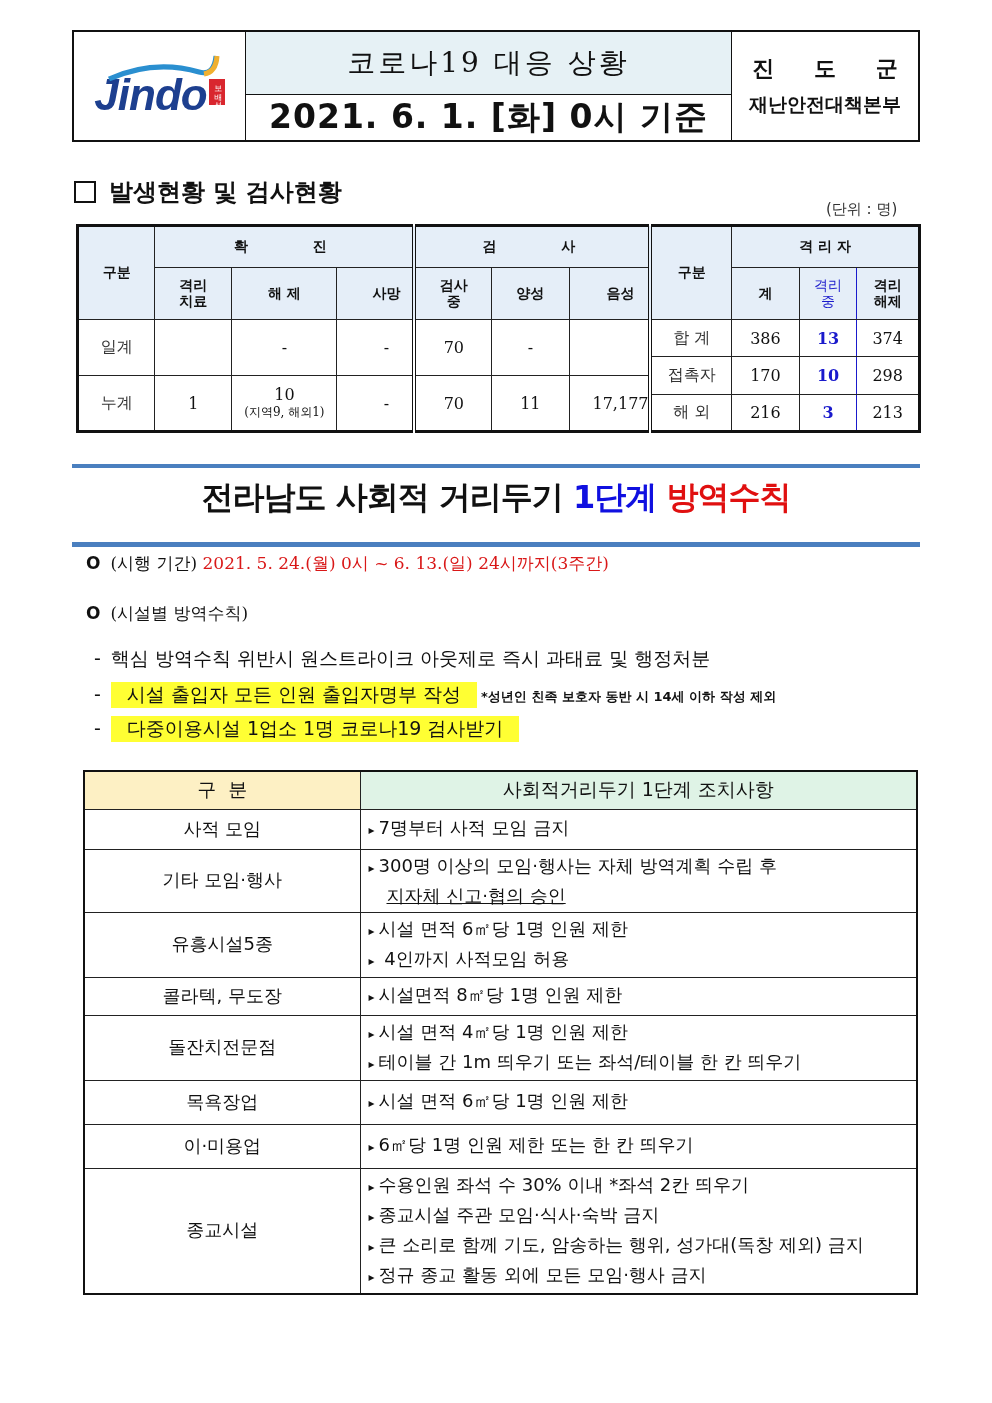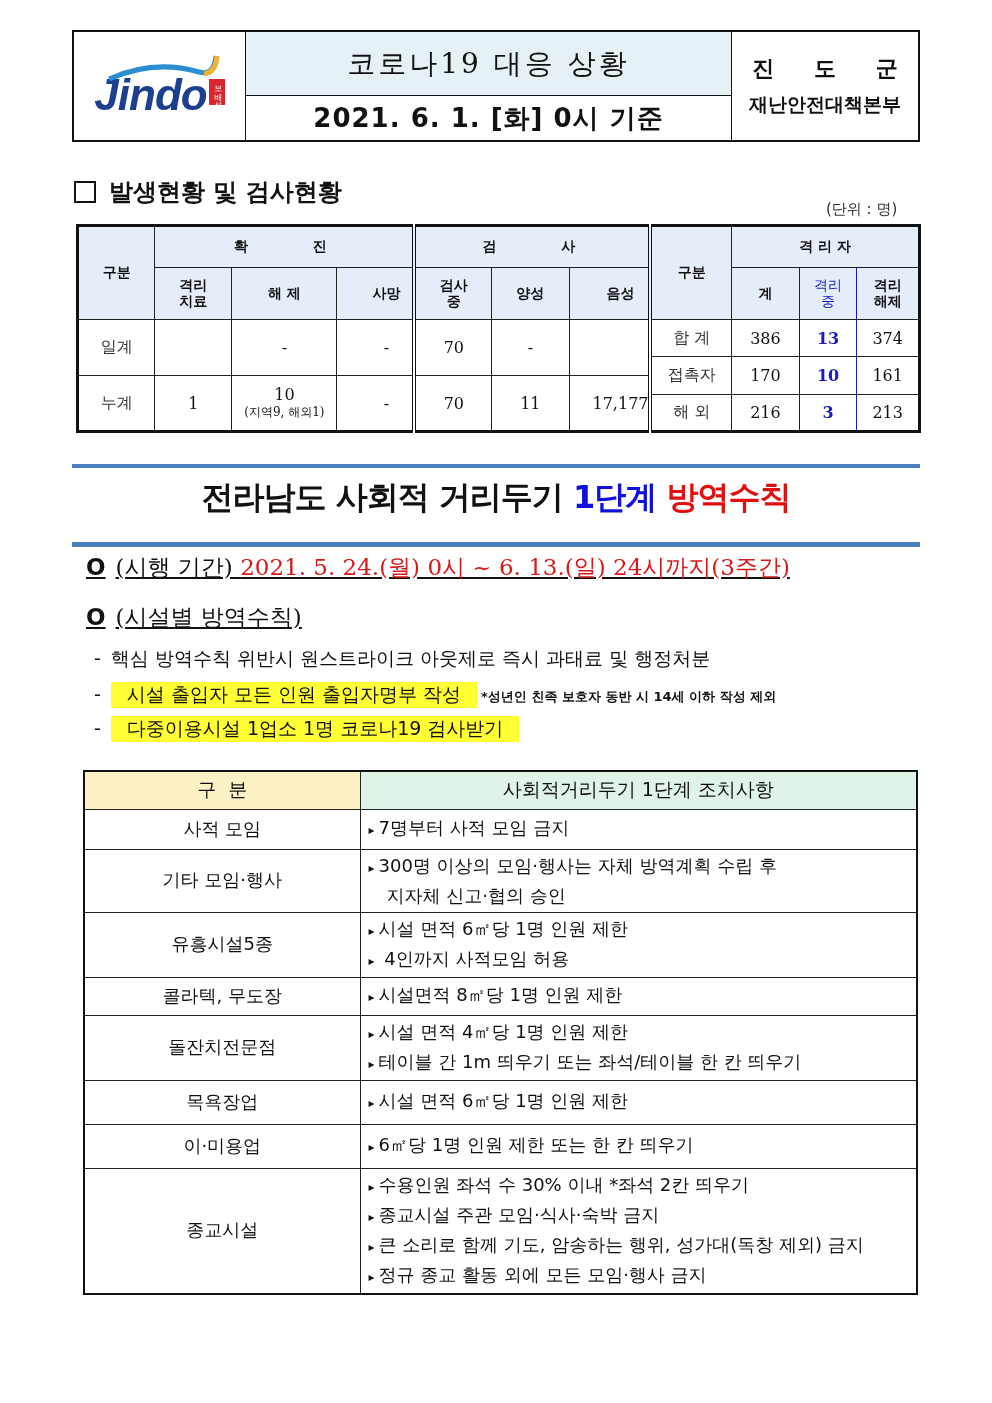--- a/index.html
+++ b/index.html
@@ -4,21 +4,21 @@
 <style>
   * { box-sizing: border-box; margin: 0; padding: 0; }
   body { width: 992px; height: 1403px; background: #ffffff; font-family: "DejaVu Sans", sans-serif; color: #111; position: relative; overflow: hidden; }
   .abs { position: absolute; }
 
   
   .hdr { left: 72px; top: 30px; width: 848px; height: 112px; border: 2px solid #111; display: flex; }
   .hdr-logo { width: 172px; border-right: 1px solid #111; display: flex; align-items: center; justify-content: center; position: relative; }
   .hdr-mid { width: 486px; border-right: 1px solid #111; display: flex; flex-direction: column; }
   .hdr-mid .t1 { height: 64px; background: #e6f1f5; border-bottom: 1px solid #111; display: flex; align-items: center; justify-content: center; font-family: "DejaVu Serif", serif; font-size: 28px; letter-spacing: 3px; text-align: center; }
-  .hdr-mid .t2 { flex: 1; display: flex; align-items: center; justify-content: center; font-size: 26px; font-weight: bold; letter-spacing: 1px; text-align: center; }
+  .hdr-mid .t2 { flex: 1; display: flex; align-items: center; justify-content: center; font-size: 33px; font-weight: bold; letter-spacing: 1px; text-align: center; }
   .hdr-right { flex: 1; display: flex; flex-direction: column; align-items: center; justify-content: center; }
   .hdr-right .r1 { font-size: 22px; font-weight: bold; letter-spacing: 16px; padding-left: 16px; margin-bottom: 8px; }
   .hdr-right .r2 { font-size: 19px; font-weight: bold; }
 
   .logo-text { font-family: "Liberation Sans", sans-serif; font-style: italic; font-weight: bold; font-size: 44px; color: #1d3f8f; letter-spacing: -1px; }
   .logo-wave { position: absolute; left: 30px; top: 22px; }
   .logo-badge { width: 16px; height: 26px; background: #d9262e; color: #fff; font-size: 8px; display: flex; align-items: center; justify-content: center; margin-left: 2px; margin-top: 12px; writing-mode: vertical-rl; }
 
   .sec-title { left: 74px; top: 176px; font-family: "DejaVu Serif", serif; font-size: 24px; font-weight: bold; display: flex; align-items: center; gap: 13px; }
   .sec-title .box { width: 22px; height: 22px; border: 2px solid #111; }
@@ -33,34 +33,34 @@
   .stat .dbl { border-right: 4px double #111; padding-left: 23px; }
   .stat .blue { color: #1a1acc; font-weight: bold; }
   .stat .blueb { border-left: 1px solid #1a1acc; border-right: 1px solid #1a1acc; }
   .stat .small { font-size: 12px; }
 
   .rule { left: 72px; width: 848px; height: 4px; background: #4a7fbf; }
   .big-title { left: 72px; top: 476px; width: 848px; text-align: center; font-size: 32px; font-weight: bold; letter-spacing: -1px; }
   .big-title .b { color: #1010e0; }
   .big-title .r { color: #e01010; }
 
-  .bullet-line { left: 86px; font-family: "DejaVu Serif", serif; font-size: 23px; text-decoration: underline; }
+  .bullet-line { left: 86px; font-family: "DejaVu Serif", serif; font-size: 17px; }
   .bullet-line .red { color: #d91818; }
   .dash-line { left: 94px; font-size: 19px; display: flex; align-items: baseline; gap: 10px; }
   .hl { background: #ffff33; padding: 0 16px; }
   .note { font-size: 13px; font-weight: bold; }
 
   .rules { left: 83px; top: 770px; width: 835px; border: 2px solid #111; }
   .rules td { border: 1px solid #222; font-size: 18px; padding: 2px 8px; vertical-align: middle; }
   .rules .c1 { width: 276px; text-align: center; line-height: 1.35; }
   .rules .h1 { background: #fdf0c4; text-align: center; font-size: 19px; margin-left: 32px; }
   .rules .h2 { background: #dff3e6; text-align: center; font-size: 19px; }
   .rules .item { line-height: 28px; }
   .rules .item::before { content: "\25B8"; font-size: 12px; margin-right: 4px; }
-  .rules .cont { padding-left: 18px; line-height: 28px; }
+  .rules .cont { padding-left: 18px; line-height: 28px; text-decoration: underline; }
 </style>
 </head>
 <body>
 
 <div class="abs hdr">
   <div class="hdr-logo">
     <svg class="logo-wave" width="120" height="30" viewBox="0 0 120 30">
       <path d="M5 25 Q50 5 95 18 Q110 22 112 2" stroke="#2a8fd0" stroke-width="5" fill="none"></path>
       <path d="M100 20 Q112 18 113 2" stroke="#f0b030" stroke-width="5" fill="none"></path>
     </svg>
@@ -130,21 +130,21 @@
     <td class="num dbl" rowspan="2"></td>
     <td class="lbl">합 계</td>
     <td class="num">386</td>
     <td class="num blue blueb">13</td>
     <td class="num">374</td>
   </tr>
   <tr style="height:19px">
     <td class="lbl" rowspan="2">접촉자</td>
     <td class="num" rowspan="2">170</td>
     <td class="num blue blueb" rowspan="2">10</td>
-    <td class="num" rowspan="2">161</td>
+    <td class="num" rowspan="2">298</td>
   </tr>
   <tr style="height:19px">
     <td class="lbl" rowspan="2">누계</td>
     <td class="num" rowspan="2">1</td>
     <td class="num" rowspan="2">
       <div>10</div>
       <div class="small">(지역9, 해외1)</div>
     </td>
     <td class="num dbl" rowspan="2">-</td>
     <td class="num" rowspan="2">70</td>

